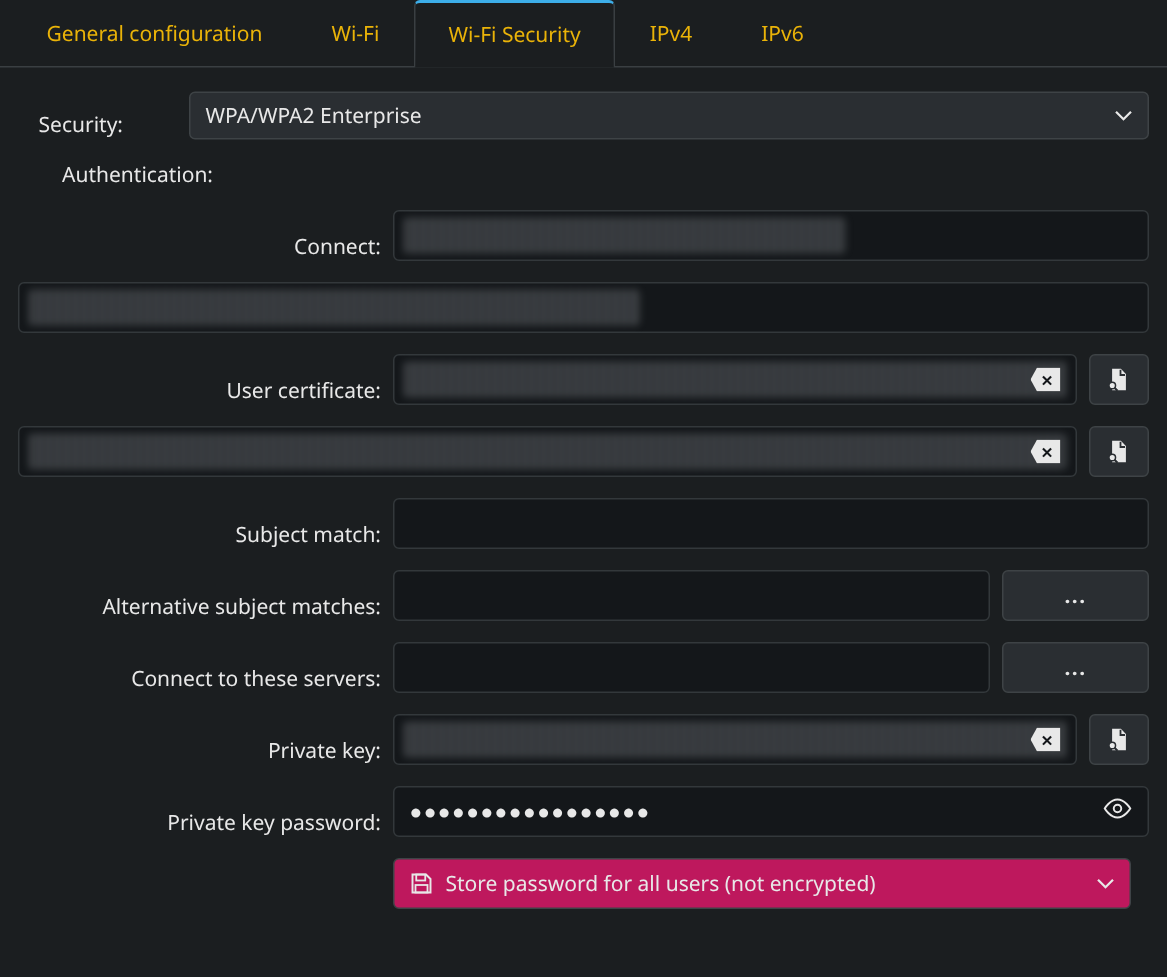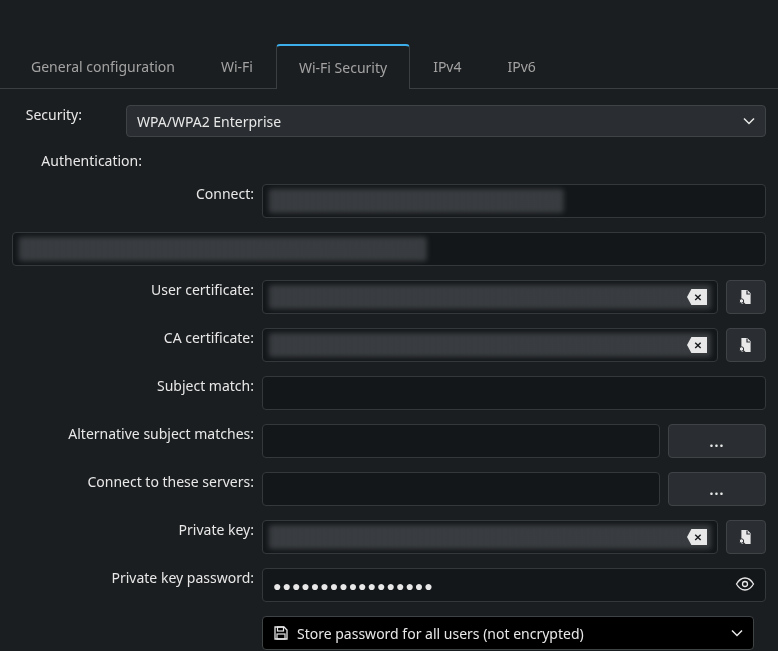--- a/index.html
+++ b/index.html
@@ -15,38 +15,37 @@
   }
   .tabs {
     display: flex;
     border-bottom: 1px solid #3a3f42;
     padding: 0 8px;
     gap: 0;
   }
   .tab {
     padding: 12px 22px;
     cursor: pointer;
-    color: #a3a3a3;
+    color: #eab308;
     border: 1px solid transparent;
     border-bottom: none;
     border-radius: 4px 4px 0 0;
     margin-bottom: -1px;
-    margin-top: 44px;
   }
   .tab.active {
     border-color: #3a3f42;
     background: #1b1e20;
     border-top: 2px solid #3daee9;
   }
   .content {
     padding: 16px 12px;
   }
   .row {
     display: flex;
-    align-items: flex-start;
+    align-items: flex-end;
     margin-bottom: 14px;
     gap: 8px;
   }
   .row-label {
     text-align: right;
     flex-shrink: 0;
   }
   .row.security .row-label { width: 70px; }
   .row.auth .row-label { width: 130px; }
   .row.field .row-label { width: 242px; }
@@ -131,21 +130,21 @@
     color: #e8e8e8;
   }
   .btn.wide { width: 98px; }
   .btn.ell { letter-spacing: 1px; font-weight: bold; }
   .eye {
     margin-left: auto;
     cursor: pointer;
   }
   .store-row { margin-left: 250px; margin-right: 12px; }
   .store-select {
-    background: #000000;
+    background: #be185d;
     border: 1px solid #3e4346;
     border-radius: 4px;
     height: 34px;
     display: flex;
     align-items: center;
     padding: 0 10px;
     position: relative;
     cursor: pointer;
     gap: 8px;
   }
@@ -203,21 +202,20 @@
       <svg width="16" height="16" viewBox="0 0 16 16" fill="none">
         <path d="M4 1.5h5l3 3V14.5H4z" stroke="#e8e8e8" stroke-width="1.2" fill="#e8e8e8"></path>
         <path d="M9 1.5V5h3" stroke="#2a2e32" stroke-width="1.2" fill="none"></path>
         <circle cx="3.5" cy="12" r="2.2" fill="#e8e8e8" stroke="#2a2e32" stroke-width="1"></circle>
         <path d="M5 13.5l2 2" stroke="#2a2e32" stroke-width="1.4"></path>
       </svg>
     </div>
   </div>
 
   <div class="row field">
-    <div class="row-label">CA certificate:</div>
     <div class="input-wrap redacted">
       <span class="input-text"></span>
       <span class="clear-x"></span>
     </div>
     <div class="btn">
       <svg width="16" height="16" viewBox="0 0 16 16" fill="none">
         <path d="M4 1.5h5l3 3V14.5H4z" stroke="#e8e8e8" stroke-width="1.2" fill="#e8e8e8"></path>
         <path d="M9 1.5V5h3" stroke="#2a2e32" stroke-width="1.2" fill="none"></path>
         <circle cx="3.5" cy="12" r="2.2" fill="#e8e8e8" stroke="#2a2e32" stroke-width="1"></circle>
         <path d="M5 13.5l2 2" stroke="#2a2e32" stroke-width="1.4"></path>

